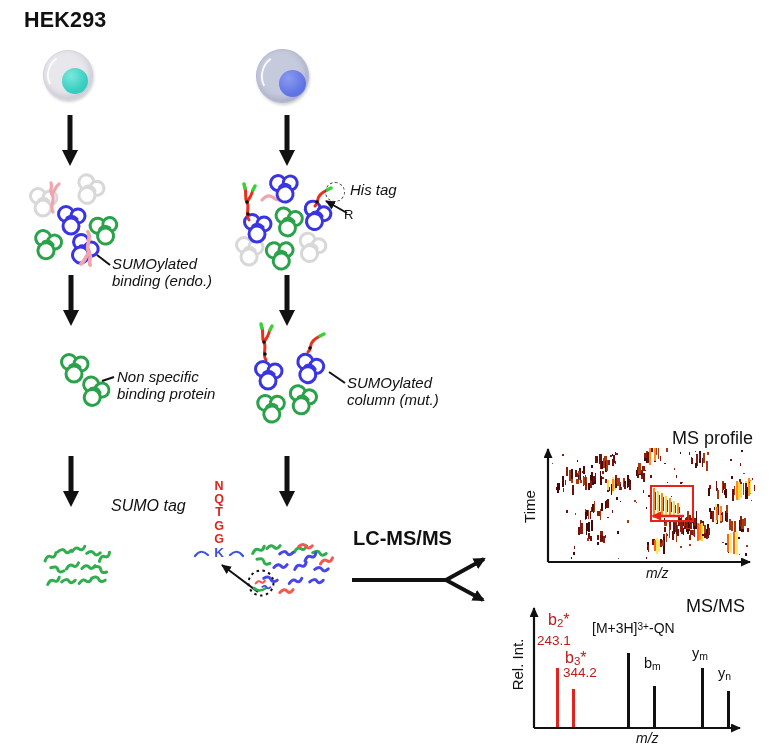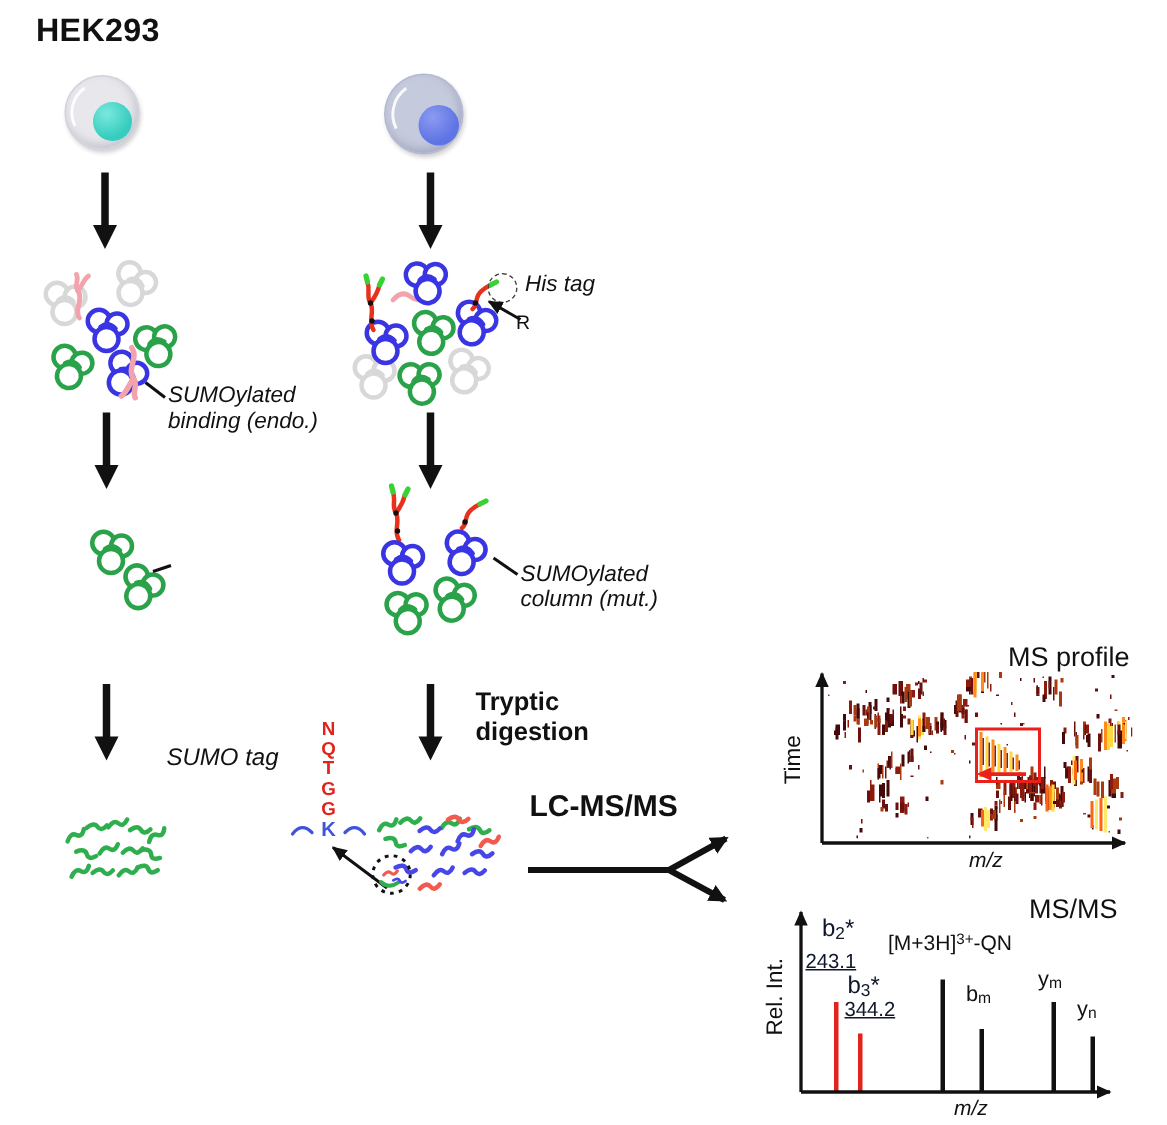--- a/index.html
+++ b/index.html
@@ -22,24 +22,24 @@
   .dish .shine{position:absolute;border-radius:50%;border:2px solid rgba(255,255,255,.9);
       border-top-color:transparent;border-right-color:transparent;border-bottom-color:transparent;}
   .residues{position:absolute;width:22px;text-align:center;}
   .residues div{height:13.2px;font-size:12.5px;font-weight:bold;line-height:13.2px;}
   .res-red{color:#e0231c}.res-blue{color:#4053dd;font-size:13.5px !important;}
   .panel{position:absolute;}
   #heatmap{position:absolute;overflow:hidden;background:#fff;}
   .redbox{position:absolute;border:2.5px solid #e8211a;}
   .peak{position:absolute;width:2.6px;}
   .pk{position:absolute;white-space:nowrap;line-height:1.05;}
-  .pk.red{color:#0f172a}
+  .pk.red{color:#b91c1c}
   .pk sub{font-size:72%;vertical-align:-18%;}
   .pk sup{font-size:72%;vertical-align:32%;}
-  .num{font-size:13.5px;text-decoration:underline;}
+  .num{font-size:13.5px;}
   .dotline{stroke:#111;stroke-width:2;}
 </style>
 </head>
 <body>
 
 <div id="stage">
 
   <svg width="0" height="0" style="position:absolute">
     <defs>
       <marker id="mh" markerUnits="userSpaceOnUse" markerWidth="12" markerHeight="11" refX="9" refY="4.5" orient="auto">
@@ -103,24 +103,20 @@
   <svg class="scene" style="left:278px;top:274px" width="18" height="53">
       <use href="#dargrp" transform="translate(9,1)"></use>
     </svg>
   <svg class="scene" style="left:62px;top:455px" width="18" height="53">
       <use href="#dargrp" transform="translate(9,1)"></use>
     </svg>
   <svg class="scene" style="left:278px;top:455px" width="18" height="53">
       <use href="#dargrp" transform="translate(9,1)"></use>
     </svg>
 
-  <div class="lab step" style="left:317px;top:458px">
-      <div>Tryptic</div>
-      <div>digestion</div>
-    </div>
   <div class="lab step" style="left:353px;top:528px;font-size:20px">LC-MS/MS</div>
 
   <svg class="scene" style="left:25px;top:168px" width="190" height="132">
     <use href="#blob" class="c-gray" transform="translate(19,34)"></use>
     <use href="#blob" class="c-gray" transform="translate(65,22) rotate(20)"></use>
     <use href="#pinktail" class="c-pink" transform="translate(27,16)"></use>
     <use href="#blob" class="c-blue" transform="translate(47,52)"></use>
     <use href="#blob" class="c-green" transform="translate(80,62) rotate(-15)"></use>
     <use href="#blob" class="c-green" transform="translate(23,77) rotate(10)"></use>
     <use href="#blob" class="c-blue" transform="translate(59,82) rotate(25)"></use>
@@ -149,20 +145,24 @@
   <div class="lab small" style="left:344px;top:207px">R</div>
   <svg class="scene" style="left:318px;top:194px" width="34" height="24">
     <line x1="29" y1="19" x2="8" y2="7" stroke="#111" stroke-width="2" marker-end="url(#mh)"></line>
   </svg>
 
   <svg class="scene" style="left:48px;top:343px" width="125" height="80">
     <use href="#blob" class="c-green" transform="translate(27,25)"></use>
     <use href="#blob" class="c-green" transform="translate(47,49) rotate(18)"></use>
     <line x1="54" y1="38" x2="66" y2="34" class="dotline"></line>
   </svg>
+  <div class="lab anno" style="left:117px;top:369px">
+      <div>Non specific</div>
+      <div>binding protein</div>
+    </div>
 
   <svg class="scene" style="left:238px;top:326px" width="118" height="112">
     <use href="#tagpair" transform="translate(26,4)"></use>
     <use href="#tagsingle" transform="translate(70,10)"></use>
     <use href="#blob" class="c-blue" transform="translate(31,49)"></use>
     <use href="#blob" class="c-blue" transform="translate(72,43) rotate(12)"></use>
     <use href="#blob" class="c-green" transform="translate(34,82) rotate(-8)"></use>
     <use href="#blob" class="c-green" transform="translate(65,74) rotate(8)"></use>
     <line x1="91" y1="46" x2="107" y2="57" class="dotline"></line>
   </svg>

